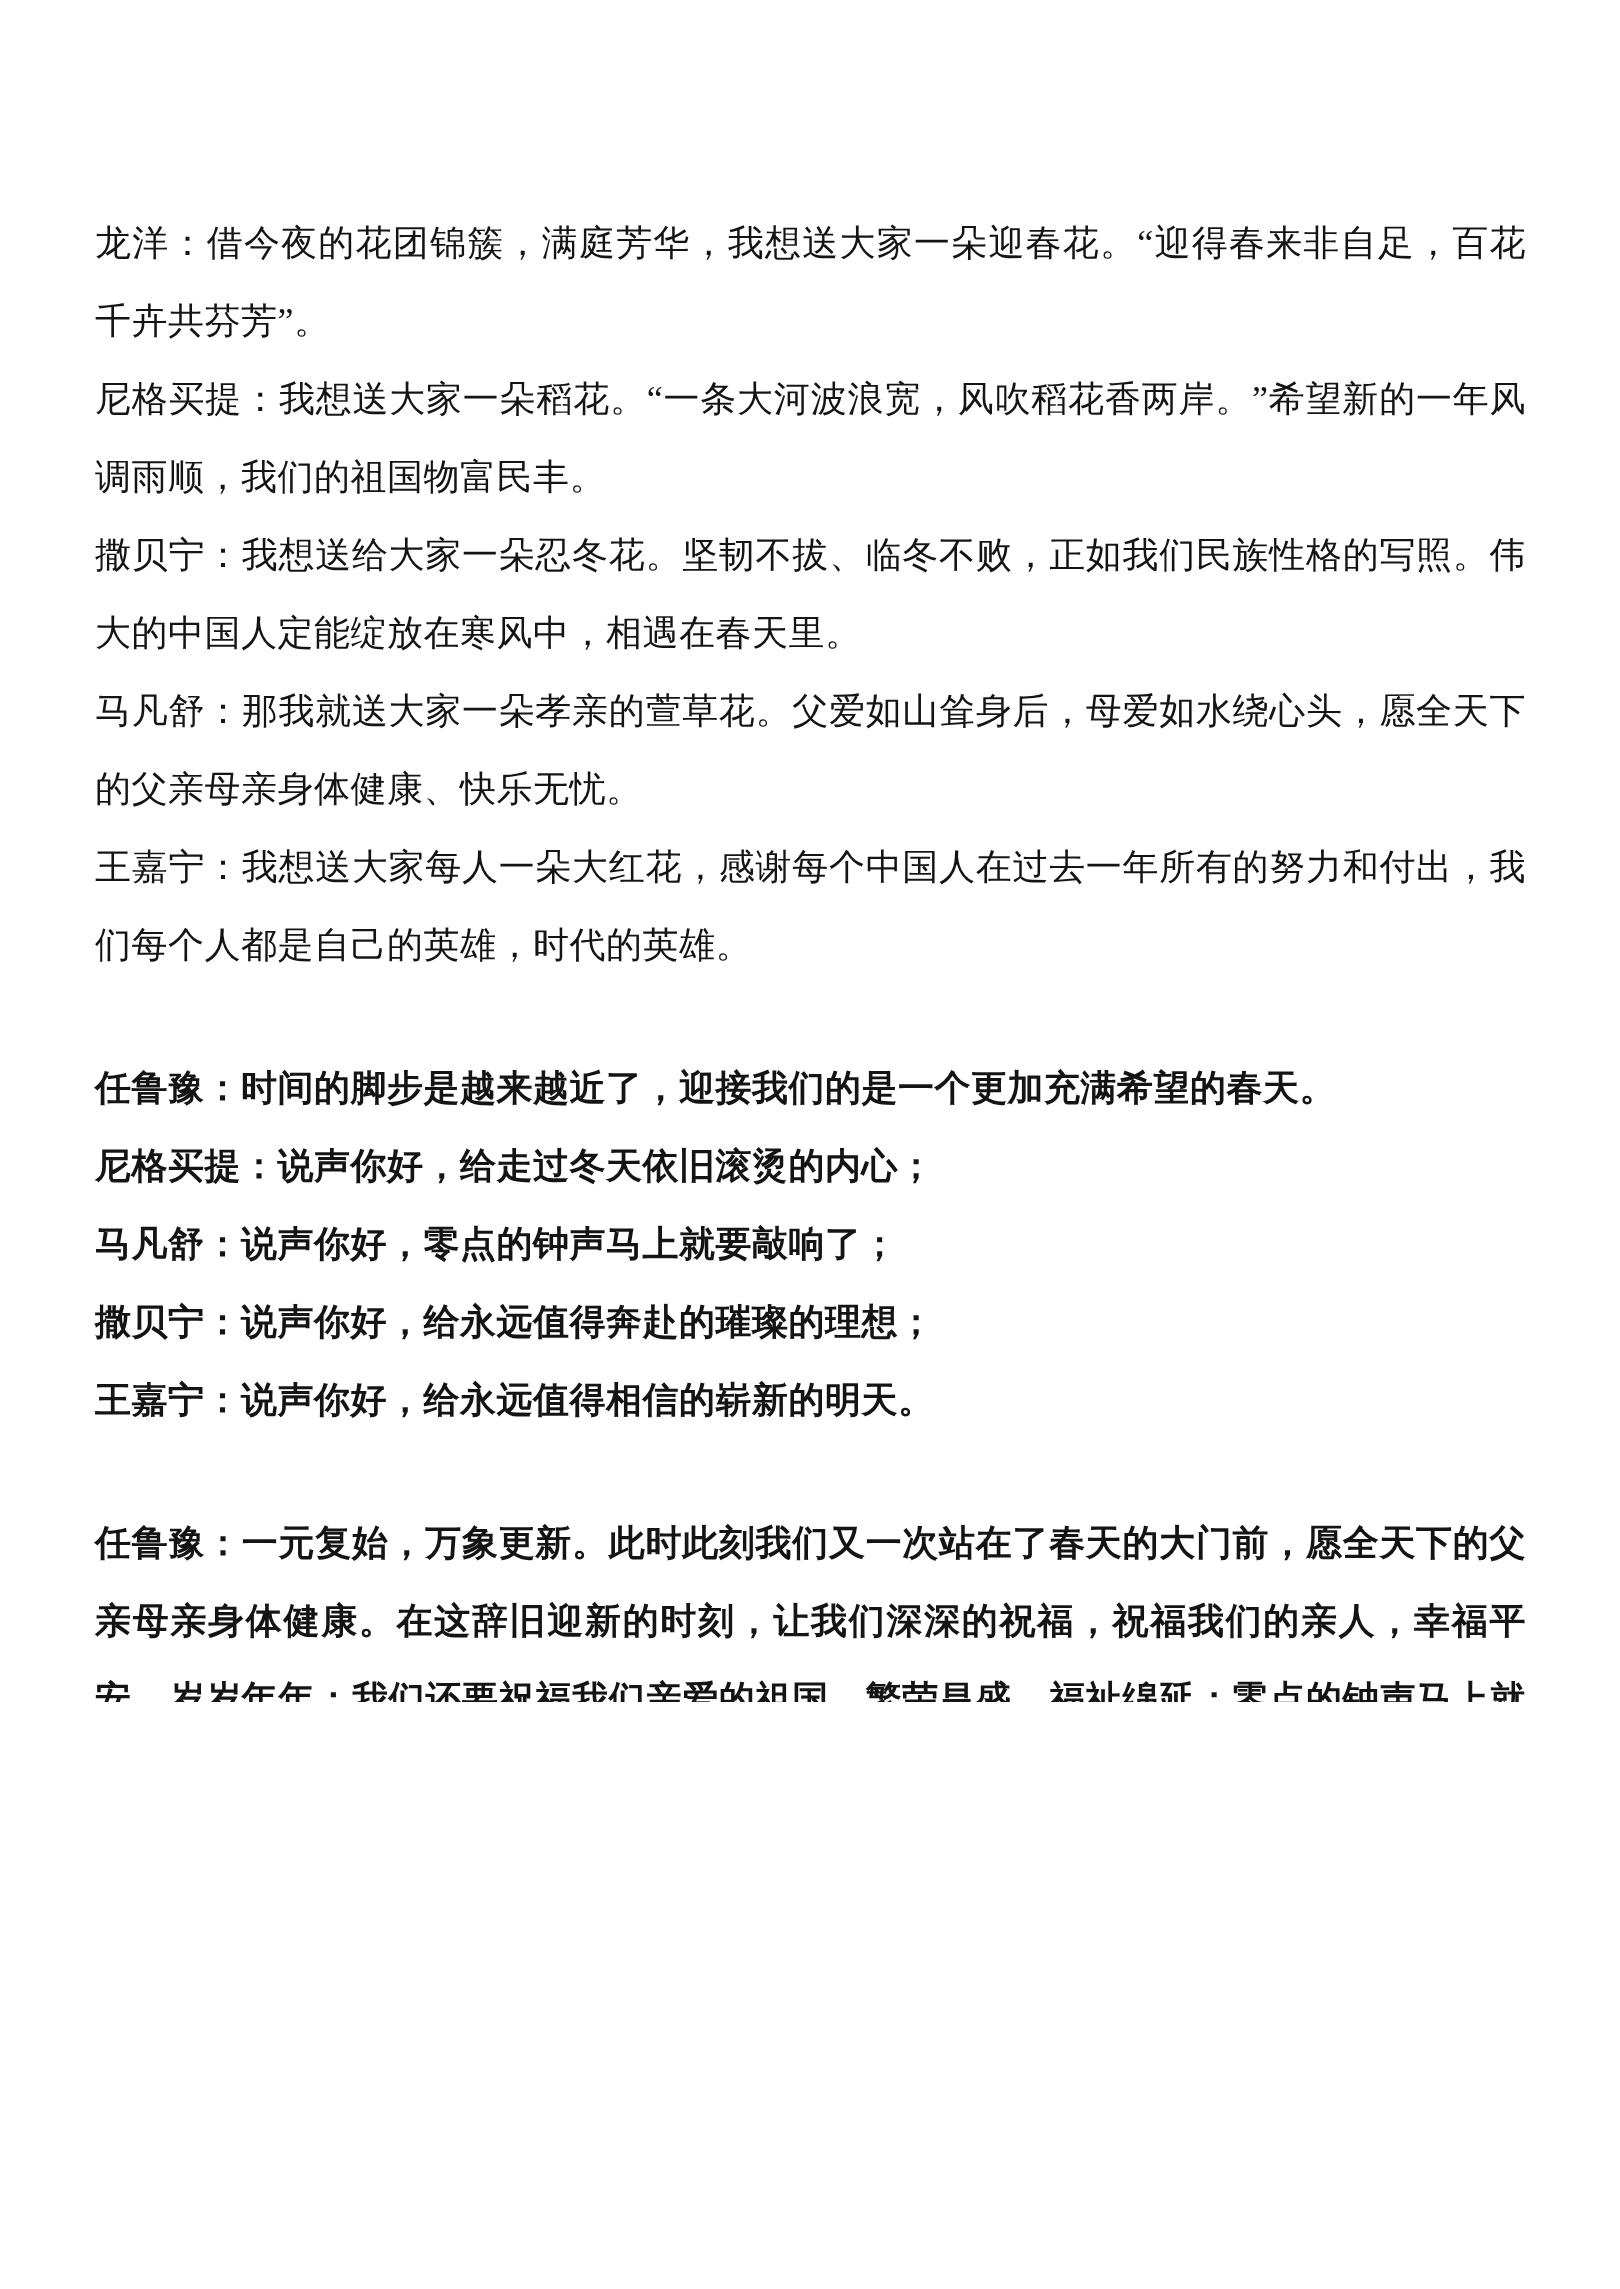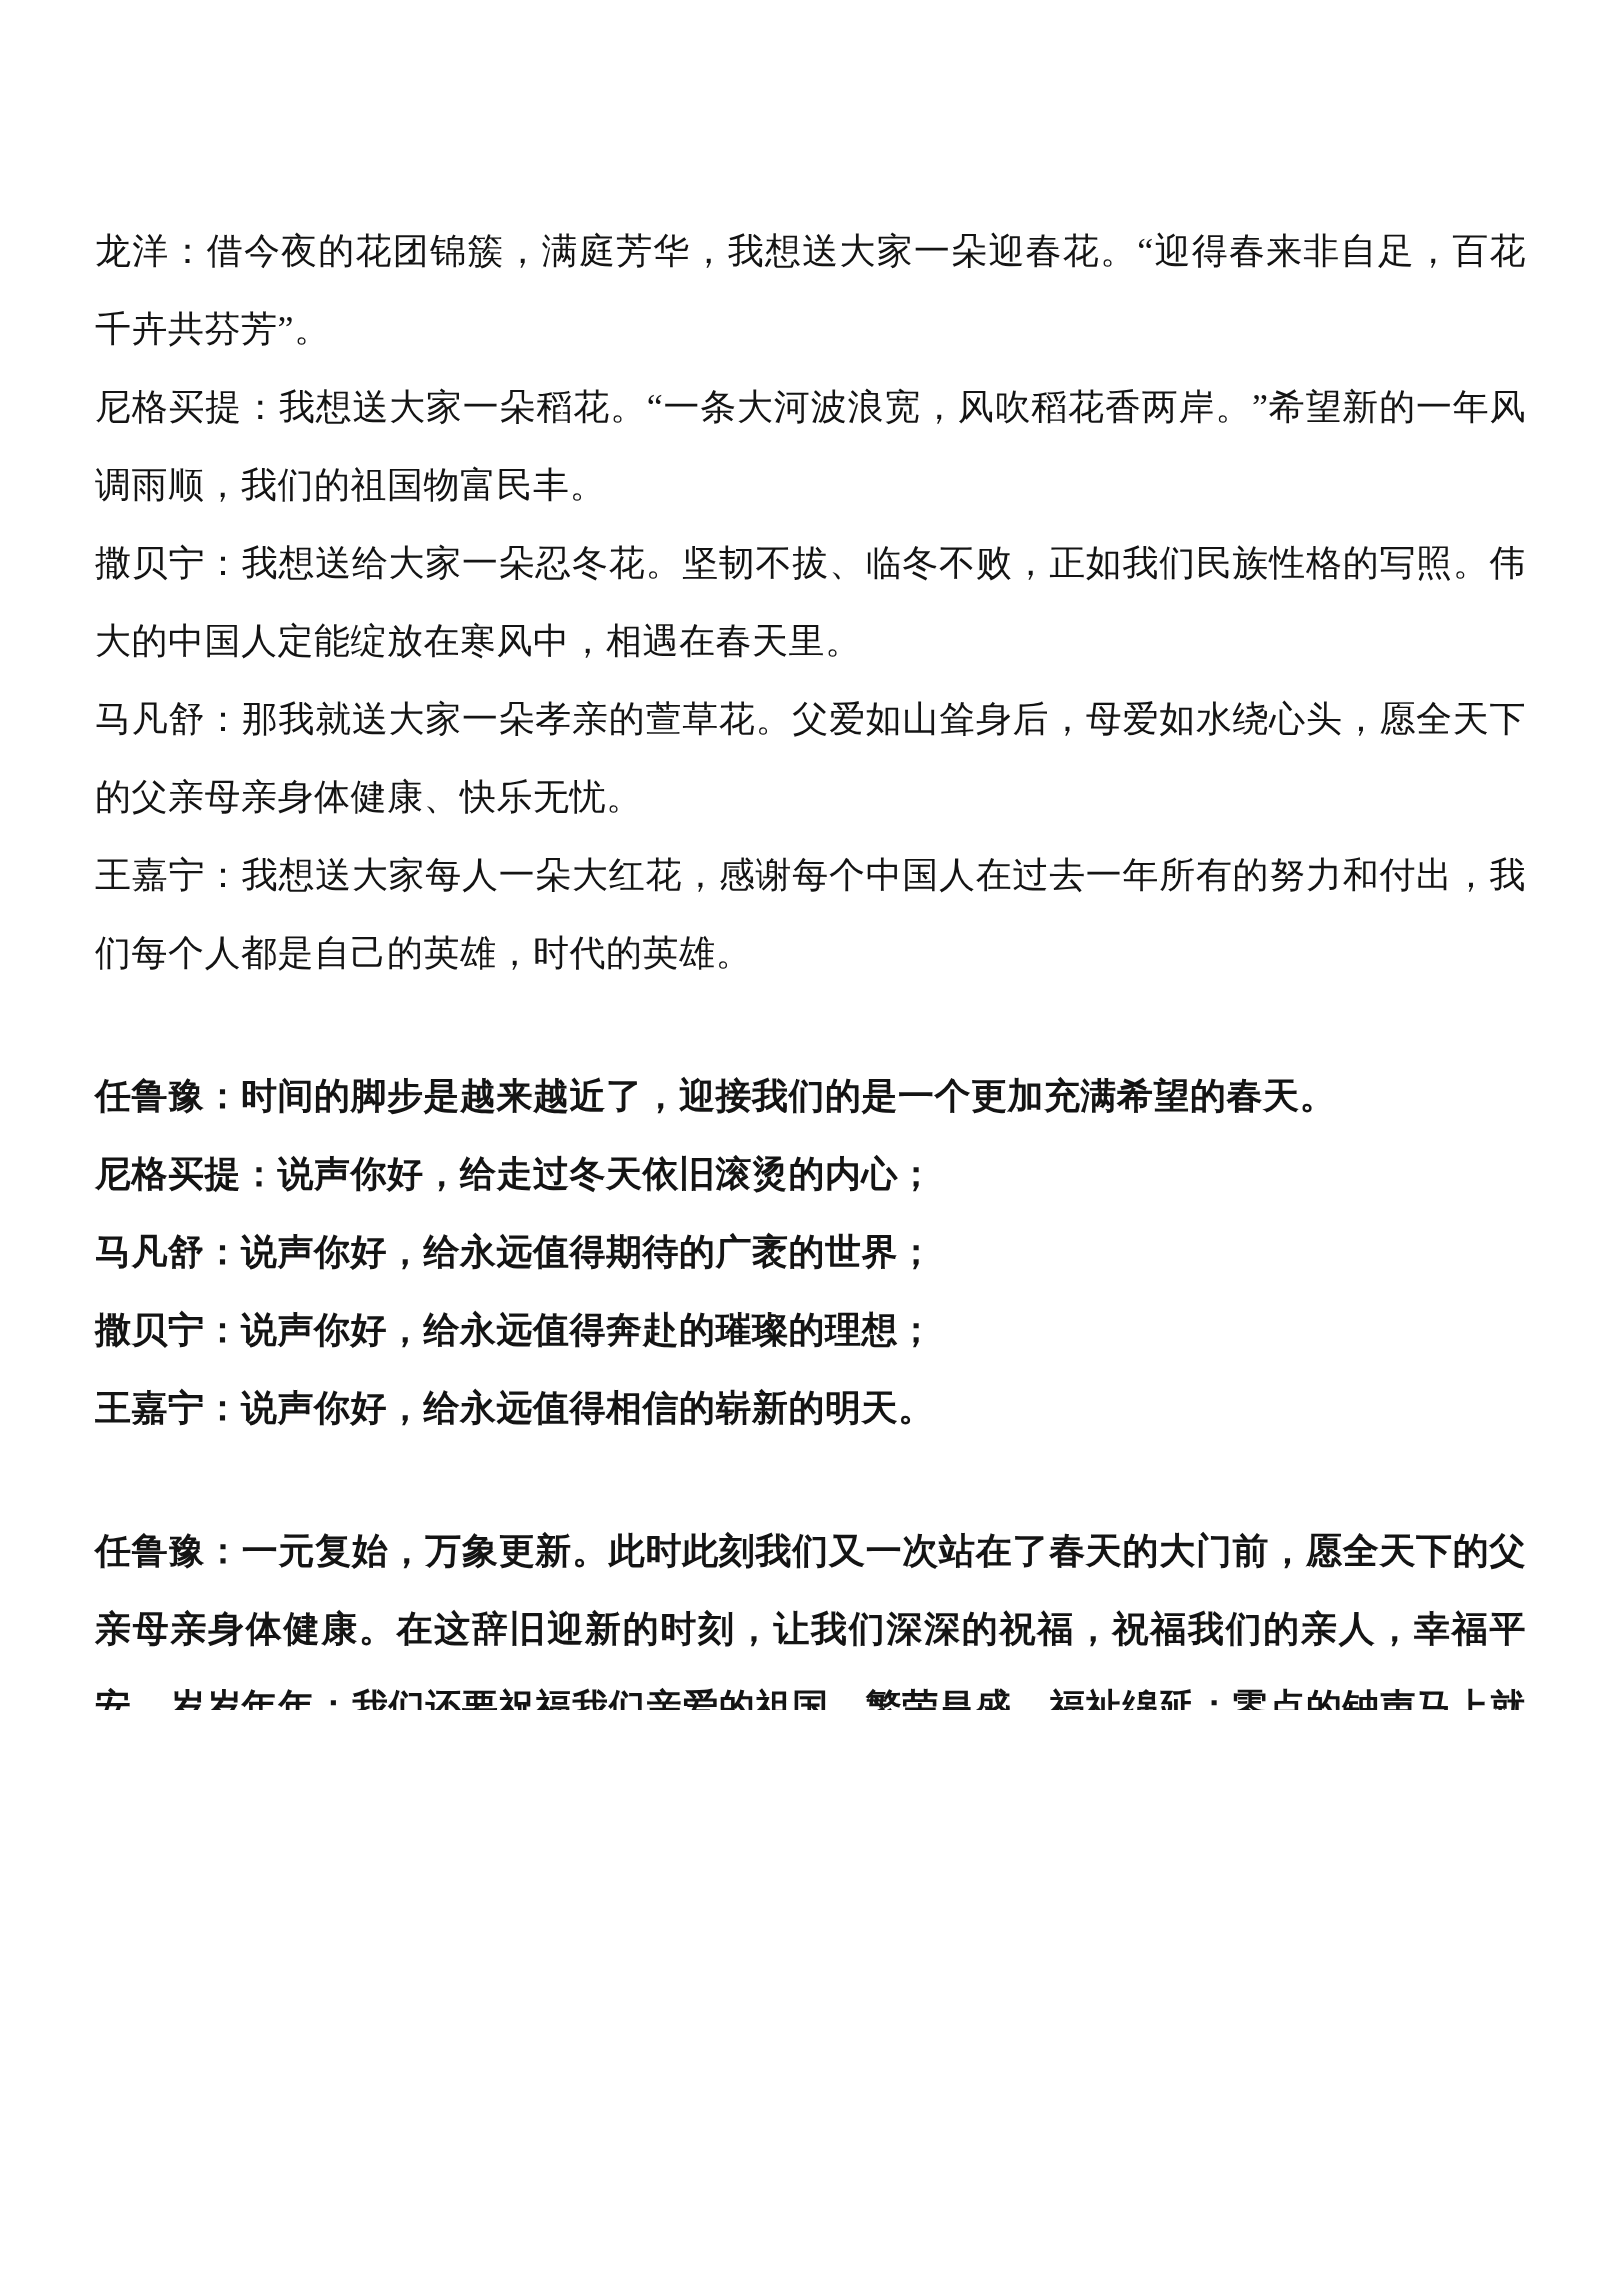--- a/index.html
+++ b/index.html
@@ -8,21 +8,20 @@
     background: #ffffff;
   }
   .page {
     position: relative;
     width: 1620px;
     height: 1702px;
     background: #ffffff;
     overflow: hidden;
     font-family: "Liberation Serif", "DejaVu Serif", serif;
     color: #141414;
-    margin-top: 8px;
   }
   .content {
     position: absolute;
     left: 95px;
     top: 204px;
     width: 1431px;
     font-size: 36px;
     line-height: 78px;
     text-align: justify;
     text-align-last: left;
@@ -56,21 +55,21 @@
       <p>龙洋：借今夜的花团锦簇，满庭芳华，我想送大家一朵迎春花。“迎得春来非自足，百花千卉共芬芳”。</p>
       <p>尼格买提：我想送大家一朵稻花。“一条大河波浪宽，风吹稻花香两岸。”希望新的一年风调雨顺，我们的祖国物富民丰。</p>
       <p>撒贝宁：我想送给大家一朵忍冬花。坚韧不拔、临冬不败，正如我们民族性格的写照。伟大的中国人定能绽放在寒风中，相遇在春天里。</p>
       <p>马凡舒：那我就送大家一朵孝亲的萱草花。父爱如山耸身后，母爱如水绕心头，愿全天下的父亲母亲身体健康、快乐无忧。</p>
       <p>王嘉宁：我想送大家每人一朵大红花，感谢每个中国人在过去一年所有的努力和付出，我们每个人都是自己的英雄，时代的英雄。</p>
     </div>
 
     <div class="section">
       <p>任鲁豫：时间的脚步是越来越近了，迎接我们的是一个更加充满希望的春天。</p>
       <p>尼格买提：说声你好，给走过冬天依旧滚烫的内心；</p>
-      <p>马凡舒：说声你好，给永远值得期待的广袤的世界；</p>
+      <p>马凡舒：说声你好，零点的钟声马上就要敲响了；</p>
       <p>撒贝宁：说声你好，给永远值得奔赴的璀璨的理想；</p>
       <p>王嘉宁：说声你好，给永远值得相信的崭新的明天。</p>
     </div>
 
     <div class="section">
       <p>任鲁豫：一元复始，万象更新。此时此刻我们又一次站在了春天的大门前，愿全天下的父亲母亲身体健康。在这辞旧迎新的时刻，让我们深深的祝福，祝福我们的亲人，幸福平安，岁岁年年；我们还要祝福我们亲爱的祖国，繁荣昌盛，福祉绵延；零点的钟声马上就要敲响了，我们还要祝福我们自己在新的一年里，大展宏图，皆得所愿。春天的脚步声，已经慢慢地走到我们每一个人的身边，倒-计-时：</p>
     </div>
 
   </div>
 

